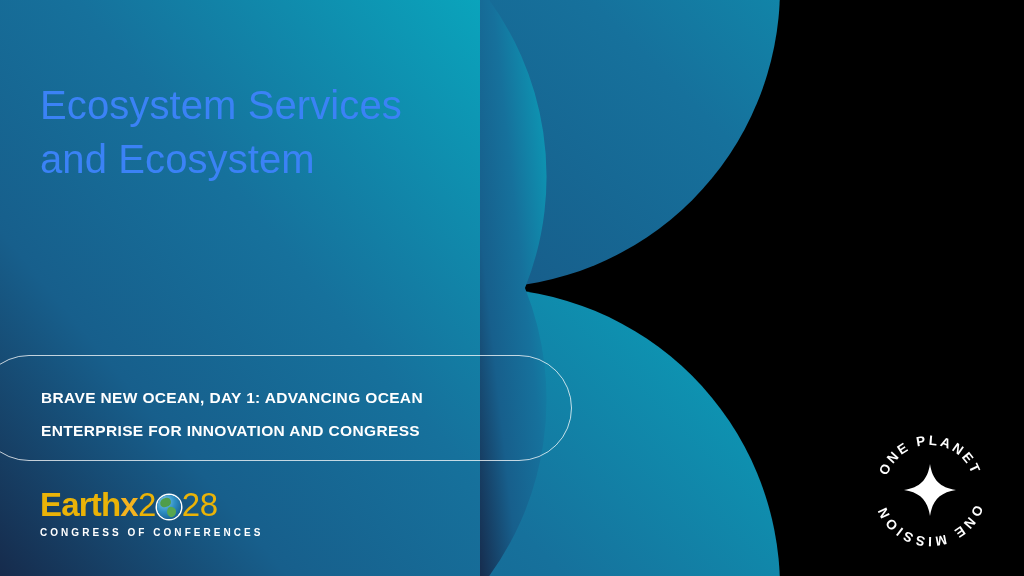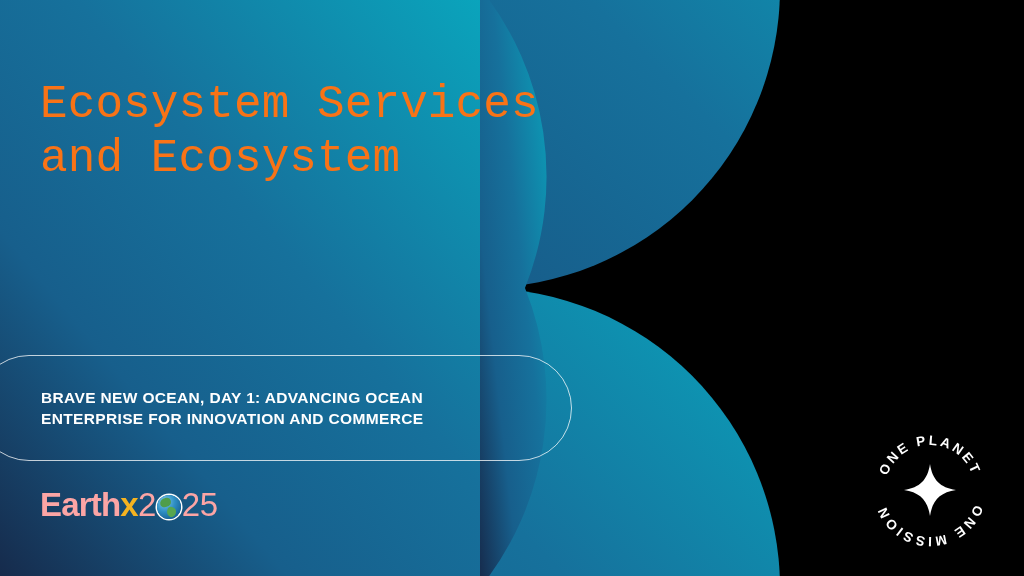--- a/index.html
+++ b/index.html
@@ -31,25 +31,25 @@
 
   
   #title-block {
     position: absolute;
     left: 40px;
     top: 78px;
     width: 470px;
   }
   .title-line {
     display: block;
-    font-family: Liberation Mono, monospace;
-    font-size: 46px;
+    font-family: Liberation Sans, sans-serif;
+    font-size: 40px;
     line-height: 54px;
     font-weight: 400;
-    color: #f97316;
+    color: #3b82f6;
     letter-spacing: 0.1px;
     white-space: nowrap;
   }
 
   
   #session-pill {
     position: absolute;
     left: -24px;
     top: 355px;
     width: 596px;
@@ -68,20 +68,21 @@
   }
   .pill-line {
     display: block;
     font-family: "Liberation Sans", sans-serif;
     font-size: 15.5px;
     line-height: 21px;
     font-weight: 700;
     color: #ffffff;
     letter-spacing: 0.35px;
     white-space: nowrap;
+    margin-top: 12px;
   }
   .pill-line.date {
     letter-spacing: 1.7px;
   }
 
   
   #logo {
     position: absolute;
     left: 40px;
     top: 487px;
@@ -92,21 +93,21 @@
     position: relative;
     height: 34px;
     display: flex;
     align-items: center;
   }
   .wm {
     font-family: "Liberation Sans", sans-serif;
     font-size: 33px;
     line-height: 33px;
     font-weight: 700;
-    color: #fca5a5;
+    color: #eab308;
     letter-spacing: -0.8px;
   }
   .wm-x {
     color: #f5b320;
     font-weight: 700;
   }
   .wm-light {
     font-weight: 400;
     letter-spacing: -0.5px;
   }
@@ -194,31 +195,32 @@
     <path d="M480,-12 A300,300 0 0 1 525,288 A300,300 0 0 1 480,588 Z" fill="url(#brandGrad)"></path>
   </svg>
 
   <div id="title-block">
     <span class="title-line">Ecosystem Services</span>
     <span class="title-line">and Ecosystem</span>
   </div>
 
   <div id="session-pill">
     <span class="pill-line">BRAVE NEW OCEAN, DAY 1: ADVANCING OCEAN</span>
-    <span class="pill-line">ENTERPRISE FOR INNOVATION AND COMMERCE</span>
+    <span class="pill-line">ENTERPRISE FOR INNOVATION AND CONGRESS</span>
   </div>
 
   <div id="logo">
     <div id="logo-wordmark">
       <span class="wm">Earth</span>
       <span class="wm wm-x">x</span>
       <span class="wm wm-light">2</span>
       <span id="logo-globe"></span>
-      <span class="wm wm-light">25</span>
+      <span class="wm wm-light">28</span>
     </div>
+    <div id="logo-tagline">CONGRESS OF CONFERENCES</div>
   </div>
 
   <div id="badge">
     <svg viewBox="0 0 124 124" width="124" height="124">
       <defs>
         <path id="arcTop" d="M 17,62 A 45,45 0 0 1 107,62"></path>
         <path id="arcBottom" d="M 109,62 A 47,47 0 0 1 15,62"></path>
       </defs>
       <text font-family="Liberation Sans, sans-serif" font-size="13.5" font-weight="700" fill="#ffffff" letter-spacing="2.6">
         <textPath href="#arcTop" startOffset="50%" text-anchor="middle">

